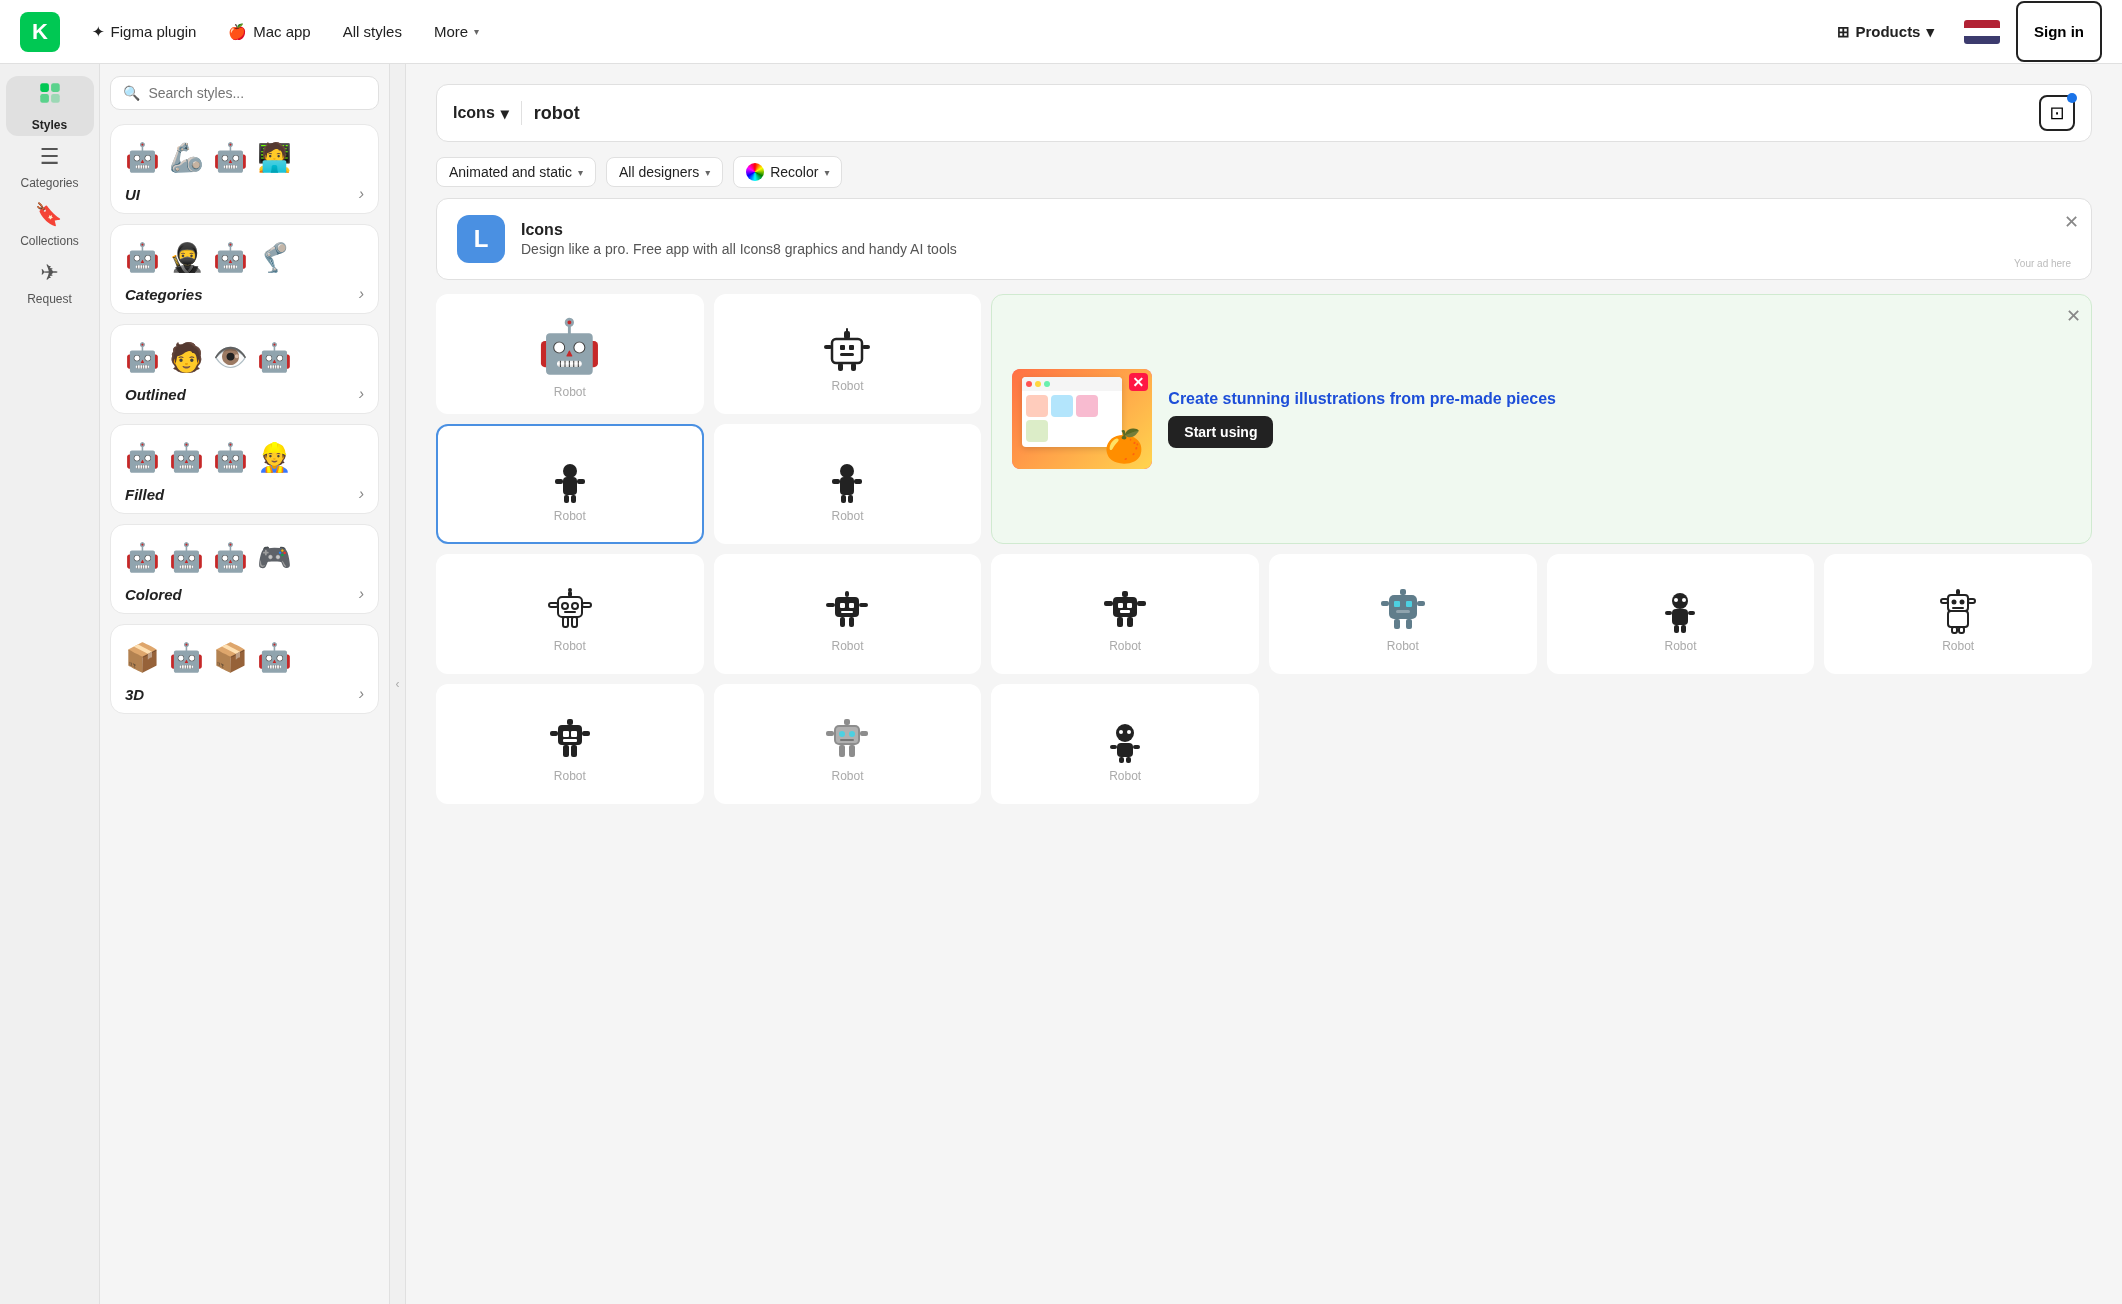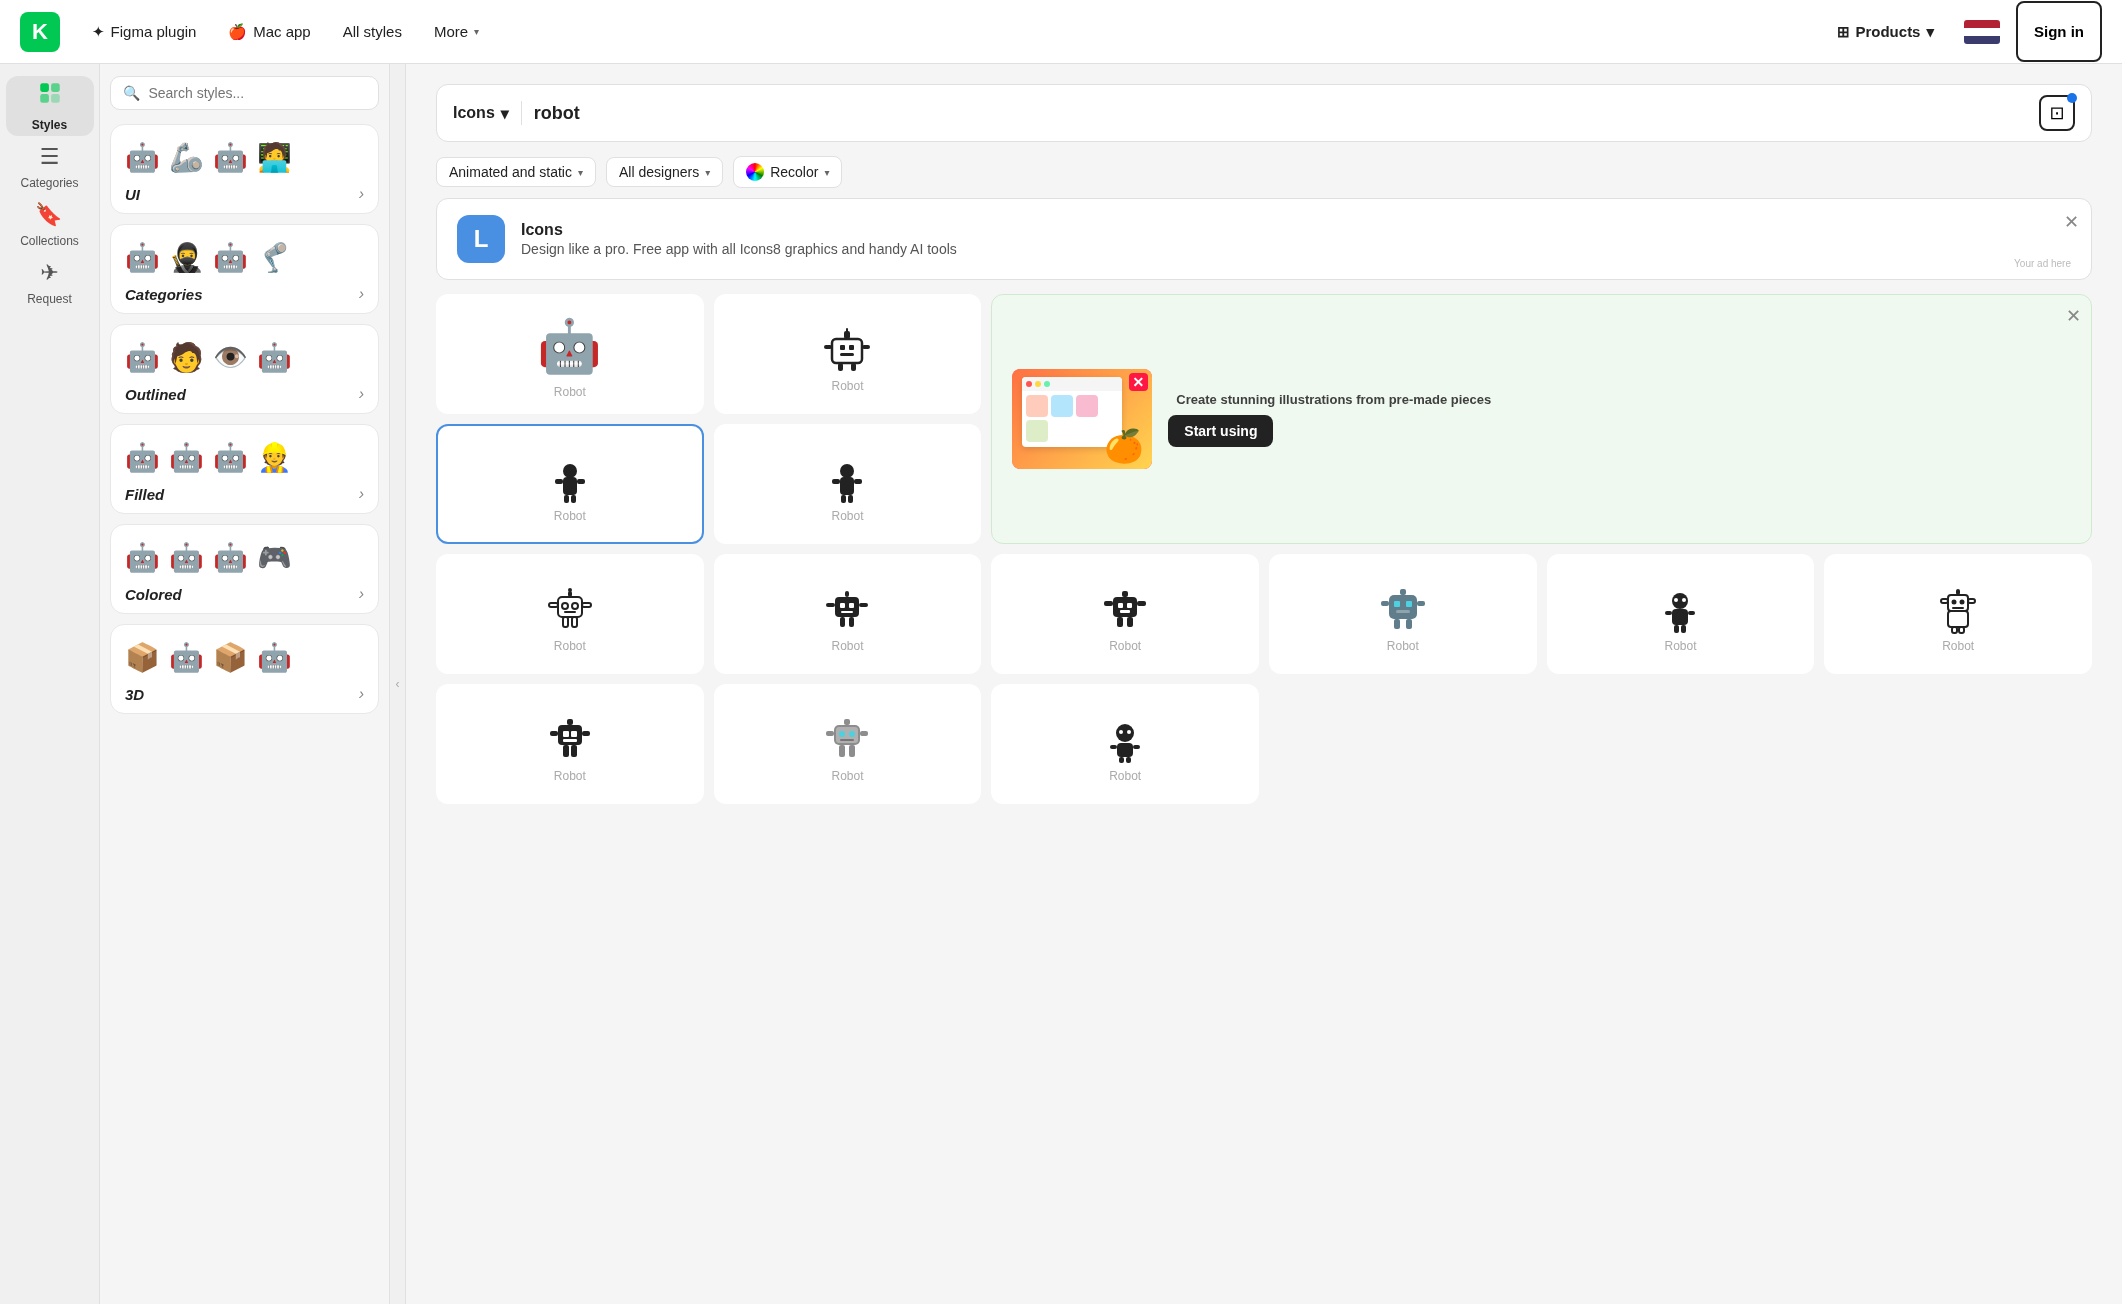--- a/index.html
+++ b/index.html
@@ -276,21 +276,21 @@
     .promo-image {
       width: 140px; height: 100px;
       background: #ff6b6b;
       border-radius: 8px;
       display: flex; align-items: center; justify-content: center;
       font-size: 30px;
       flex-shrink: 0;
       overflow: hidden;
       position: relative;
     }
-    .promo-text h3 { font-size: 13px; font-weight: 700; color: #404040; margin-bottom: 8px; margin-left: 8px; }
+    .promo-text h3 { font-size: 16px; font-weight: 700; color: #1d4ed8; margin-bottom: 8px; }
     .promo-start-btn {
       background: #222;
       color: #fff;
       border: none;
       border-radius: 8px;
       padding: 8px 16px;
       font-size: 14px;
       font-weight: 600;
       cursor: pointer;
     }

